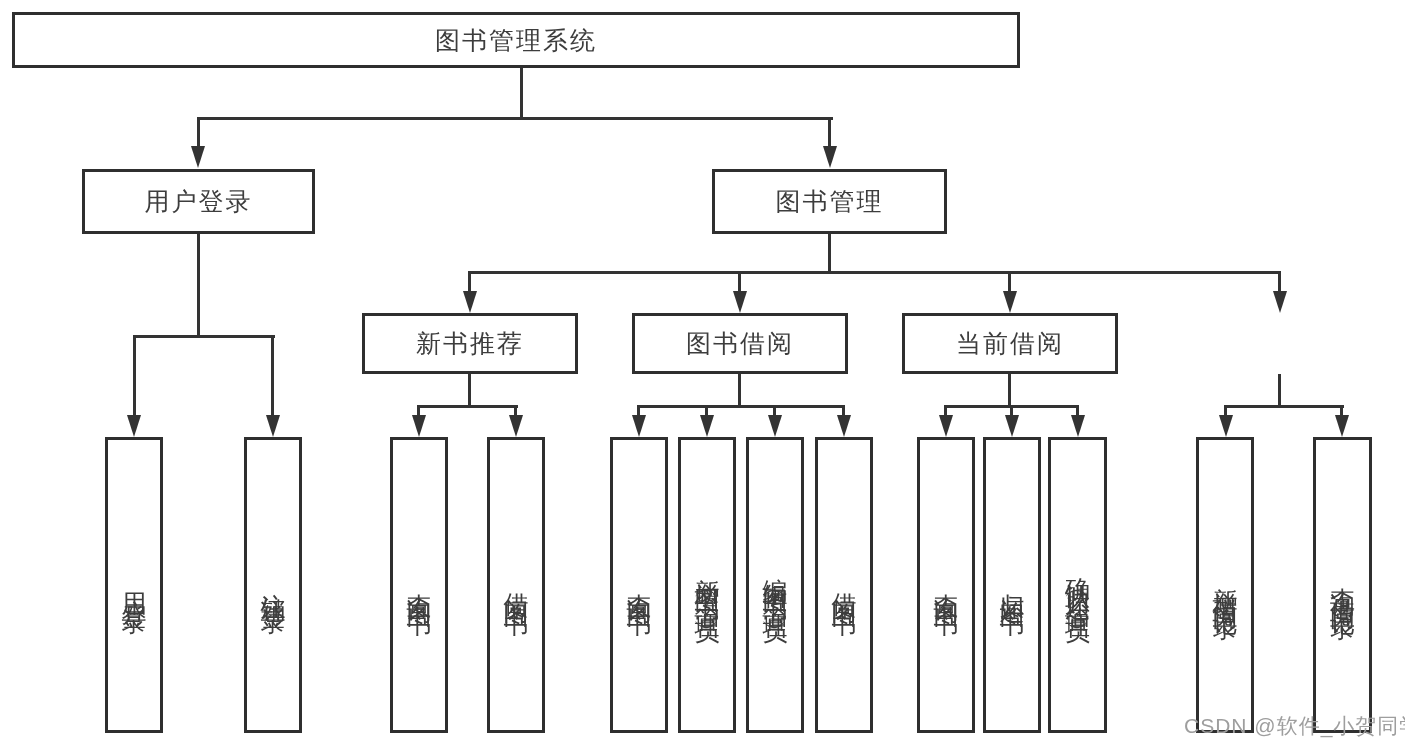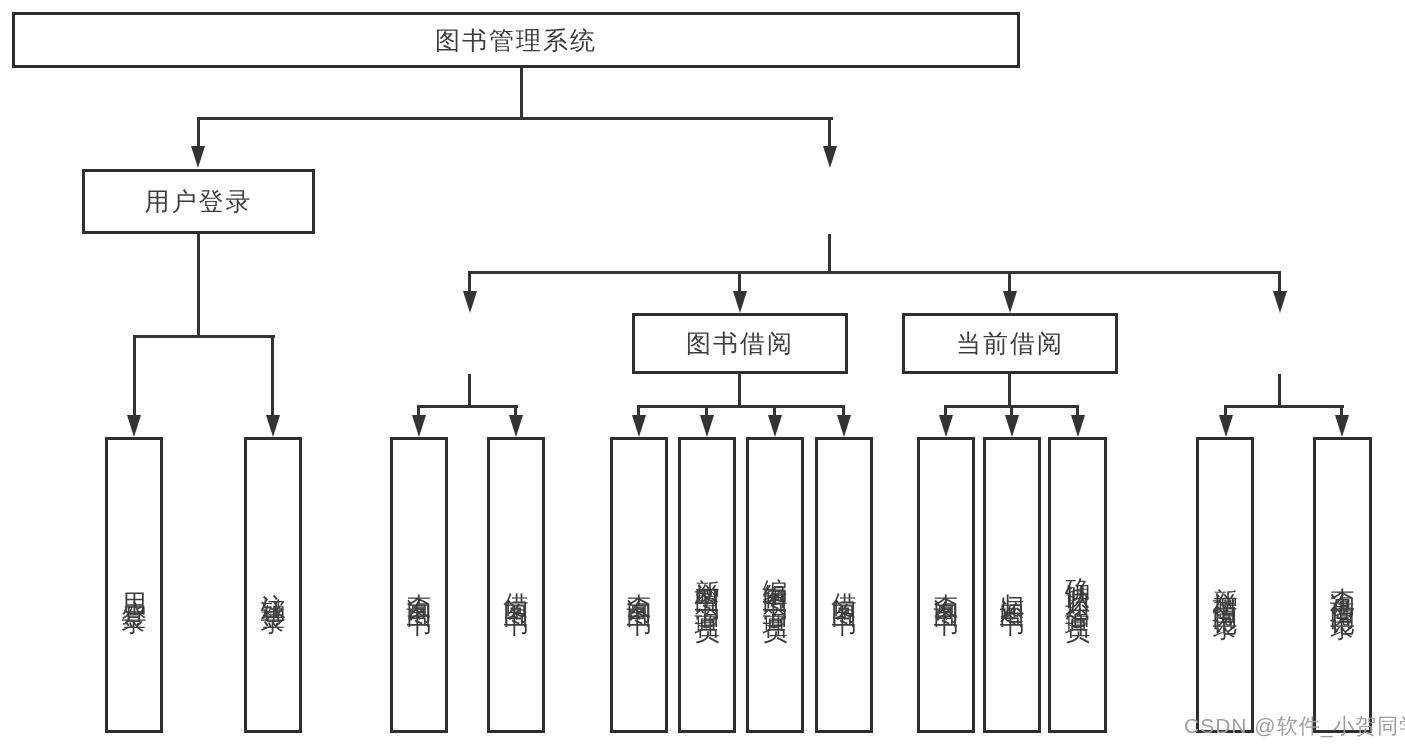--- a/index.html
+++ b/index.html
@@ -58,21 +58,27 @@
 
 <div id="stage">
 
   <div class="node" style="left:12px; top:12px; width:1008px; height:56px;">
     <span class="lbl">图书管理系统</span>
   </div>
 
   <div class="node" style="left:82px; top:169px; width:233px; height:65px;">
     <span class="lbl">用户登录</span>
   </div>
+  <div class="node" style="left:712px; top:169px; width:235px; height:65px;">
+    <span class="lbl">图书管理</span>
+  </div>
 
+  <div class="node" style="left:362px; top:313px; width:216px; height:61px;">
+    <span class="lbl">新书推荐</span>
+  </div>
   <div class="node" style="left:902px; top:313px; width:216px; height:61px;">
     <span class="lbl">当前借阅</span>
   </div>
   <div class="node" style="left:632px; top:313px; width:216px; height:61px;">
     <span class="lbl">图书借阅</span>
   </div>
 
   <div class="node leaf" style="left:105px; top:437px; width:58px; height:296px;">
     <span class="lbl">用户登录</span>
   </div>

